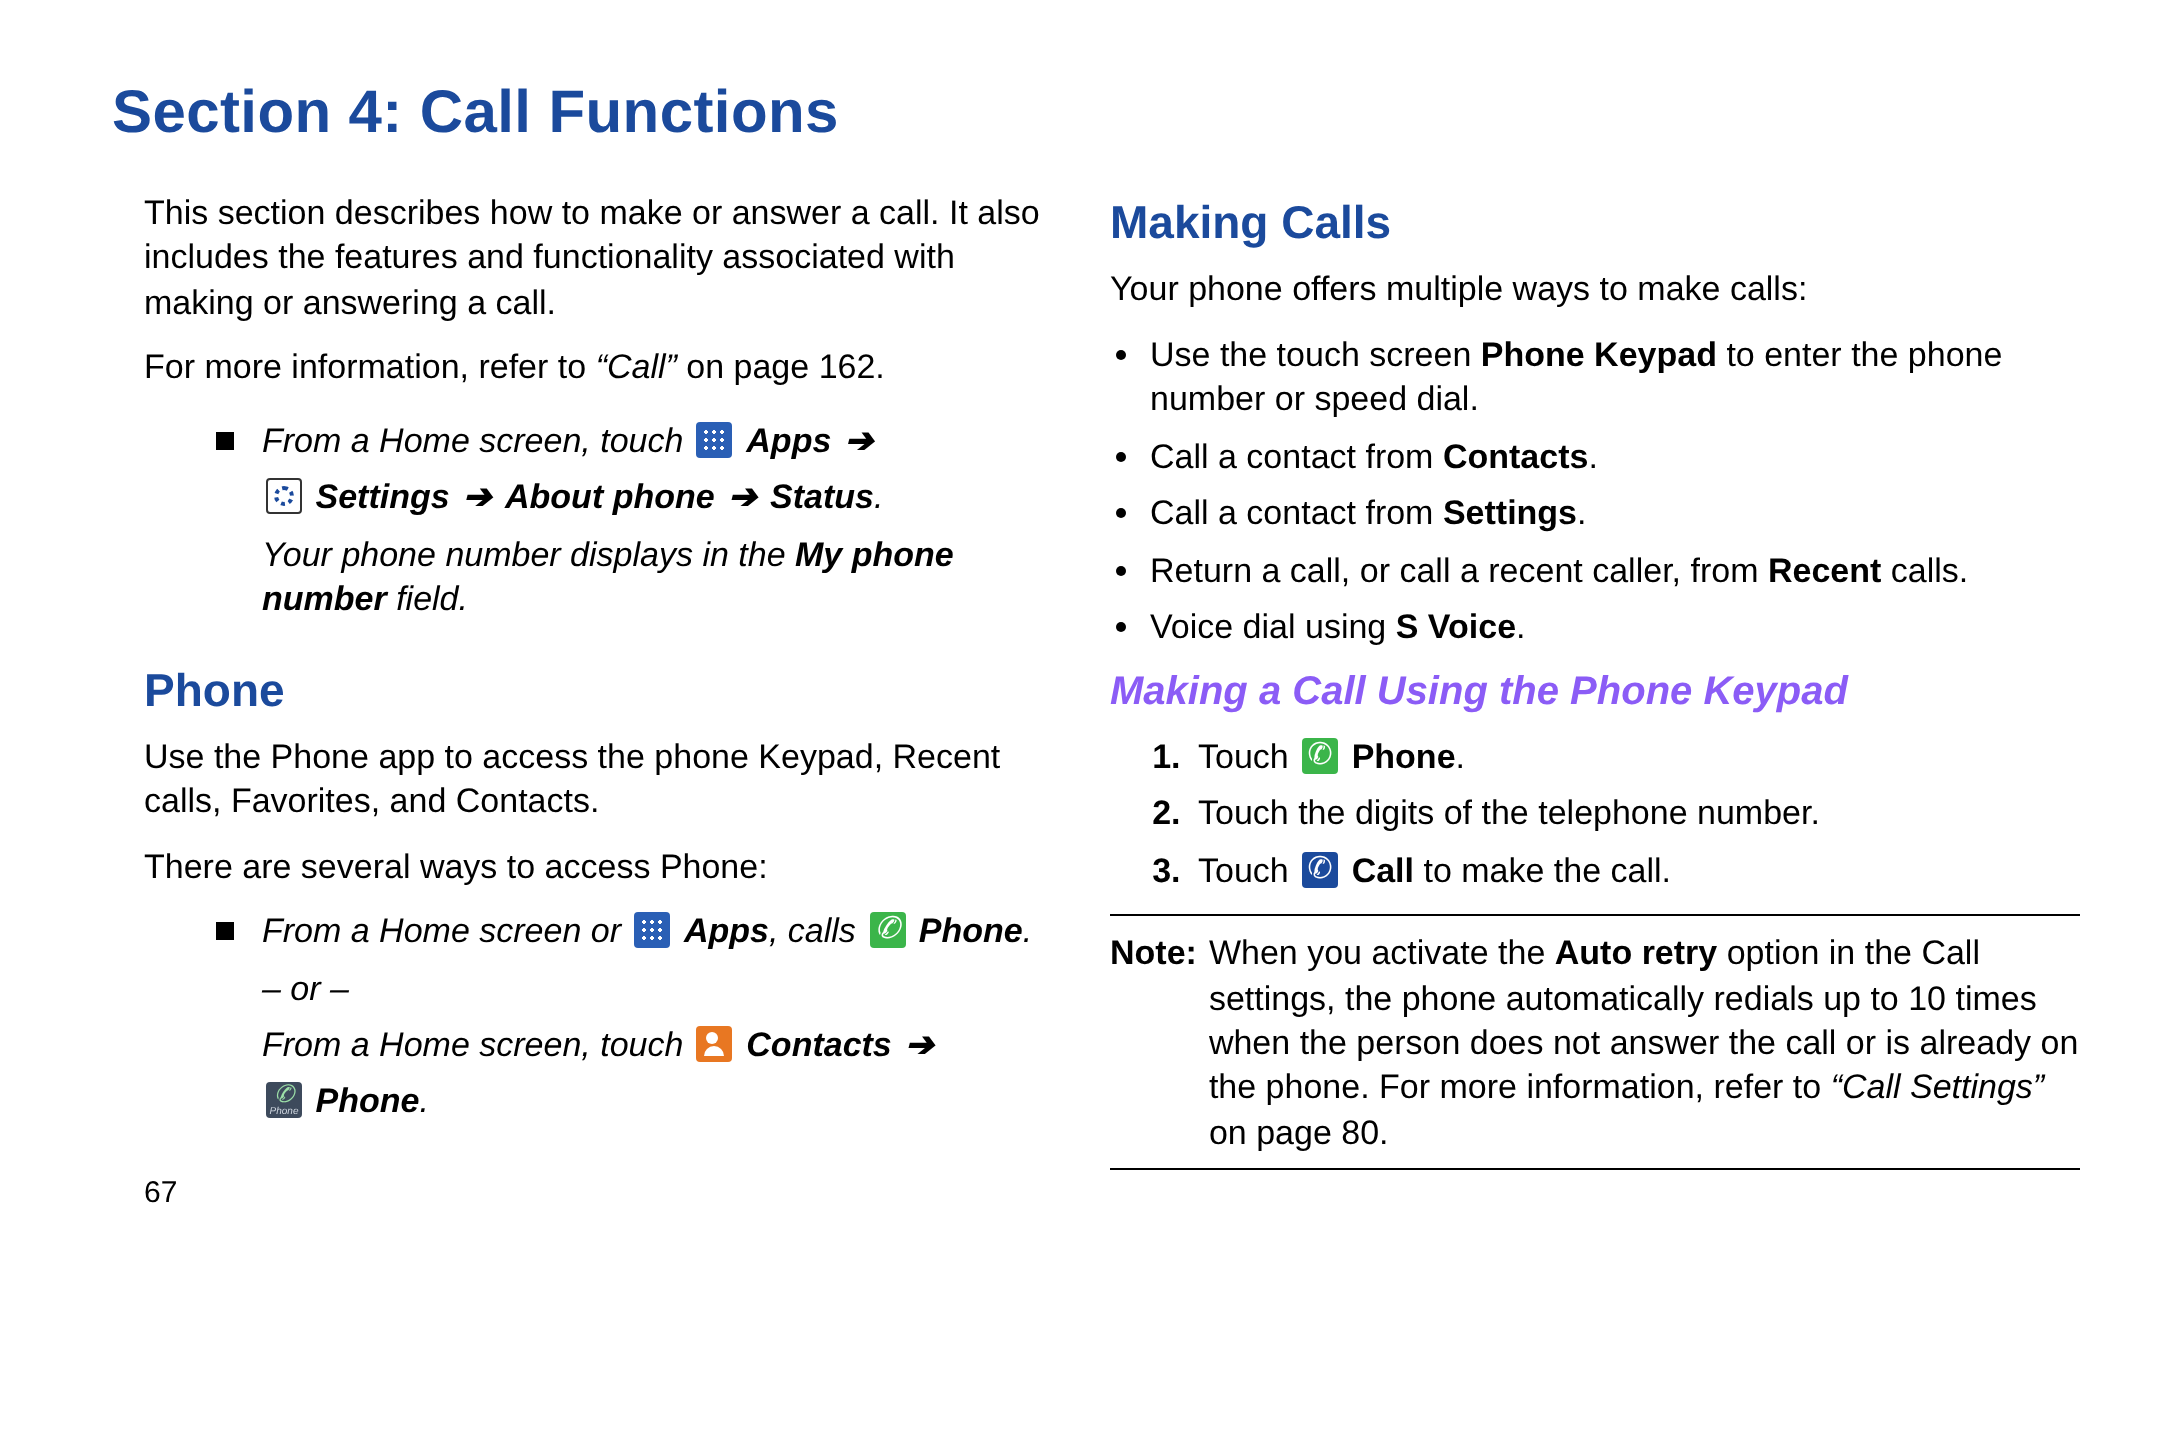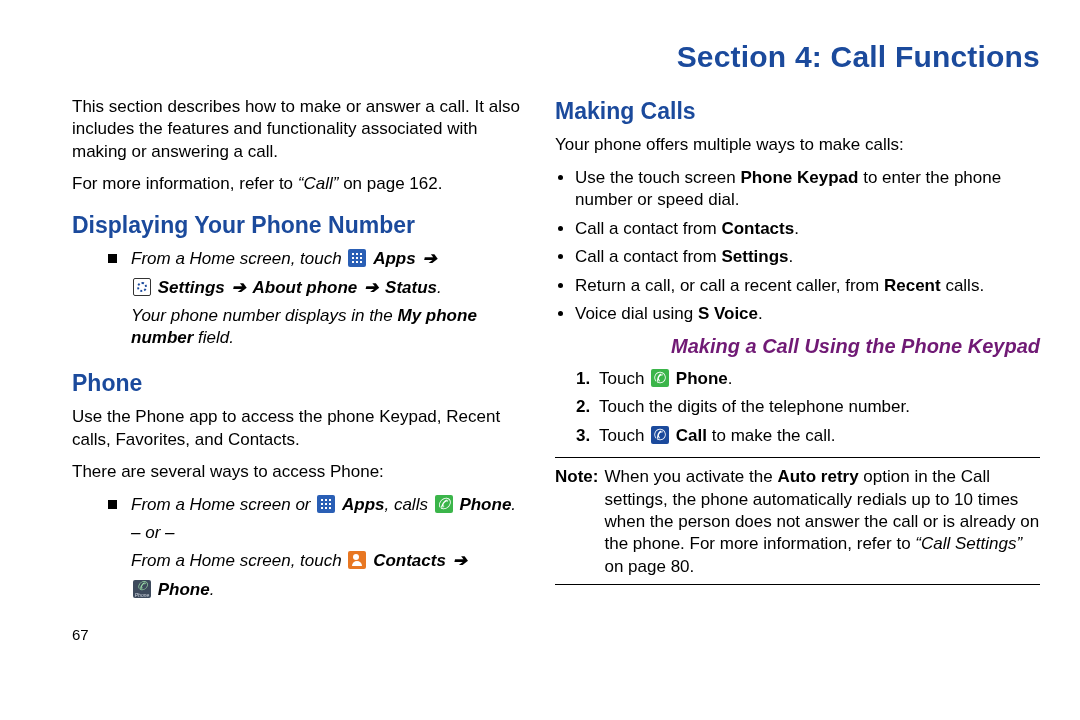--- a/index.html
+++ b/index.html
@@ -13,23 +13,22 @@
   }
   .page {
     padding: 40px 40px 20px 40px;
     box-sizing: border-box;
   }
   .section-title {
     font-family: Arial, Helvetica, sans-serif;
     font-weight: 900;
     font-size: 30px;
     color: #1b4a9c;
-    margin: 0 0 22px 0;
+    margin: 0 0 22px 16px;
     letter-spacing: 0.2px;
-    text-align: right;
   }
   .cols {
     display: flex;
     gap: 30px;
   }
   .col {
     flex: 1;
     font-size: 17px;
     line-height: 1.32;
   }
@@ -43,23 +42,22 @@
     font-weight: 900;
     font-size: 23px;
     color: #1b4a9c;
     margin: 0 0 8px 32px;
   }
   .h2.nogap { margin-left: 0; }
   .h3 {
     font-weight: 900;
     font-style: italic;
     font-size: 20px;
-    color: #701a75;
+    color: #8b5cf6;
     margin: 6px 0 8px 0;
-    text-align: right;
   }
   .body-text {
     margin: 0 0 10px 32px;
   }
   .body-text.nogap { margin-left: 0; }
   .square-list {
     margin: 0 0 12px 0;
     padding: 0;
   }
   .square-list .sq-item {
@@ -224,21 +222,20 @@
   <h1 class="section-title">Section 4: Call Functions</h1>
 
   <div class="cols">
 
     <div class="col">
       <p class="intro">This section describes how to make or answer a call. It also includes the features and functionality associated with making or answering a call.</p>
       <p class="ref">
         <span>For more information, refer to </span><em>“Call”</em><span> on page 162.</span>
       </p>
 
-      <h2 class="h2">Displaying Your Phone Number</h2>
 
       <div class="square-list">
         <div class="sq-item">
           <div class="sq"></div>
           <div class="sq-content">
             <div>
               <span>From a Home screen, touch </span>
               <span class="inline-icon apps-icon"></span>
               <b>Apps</b>
               <span class="arrow">➔</span>

